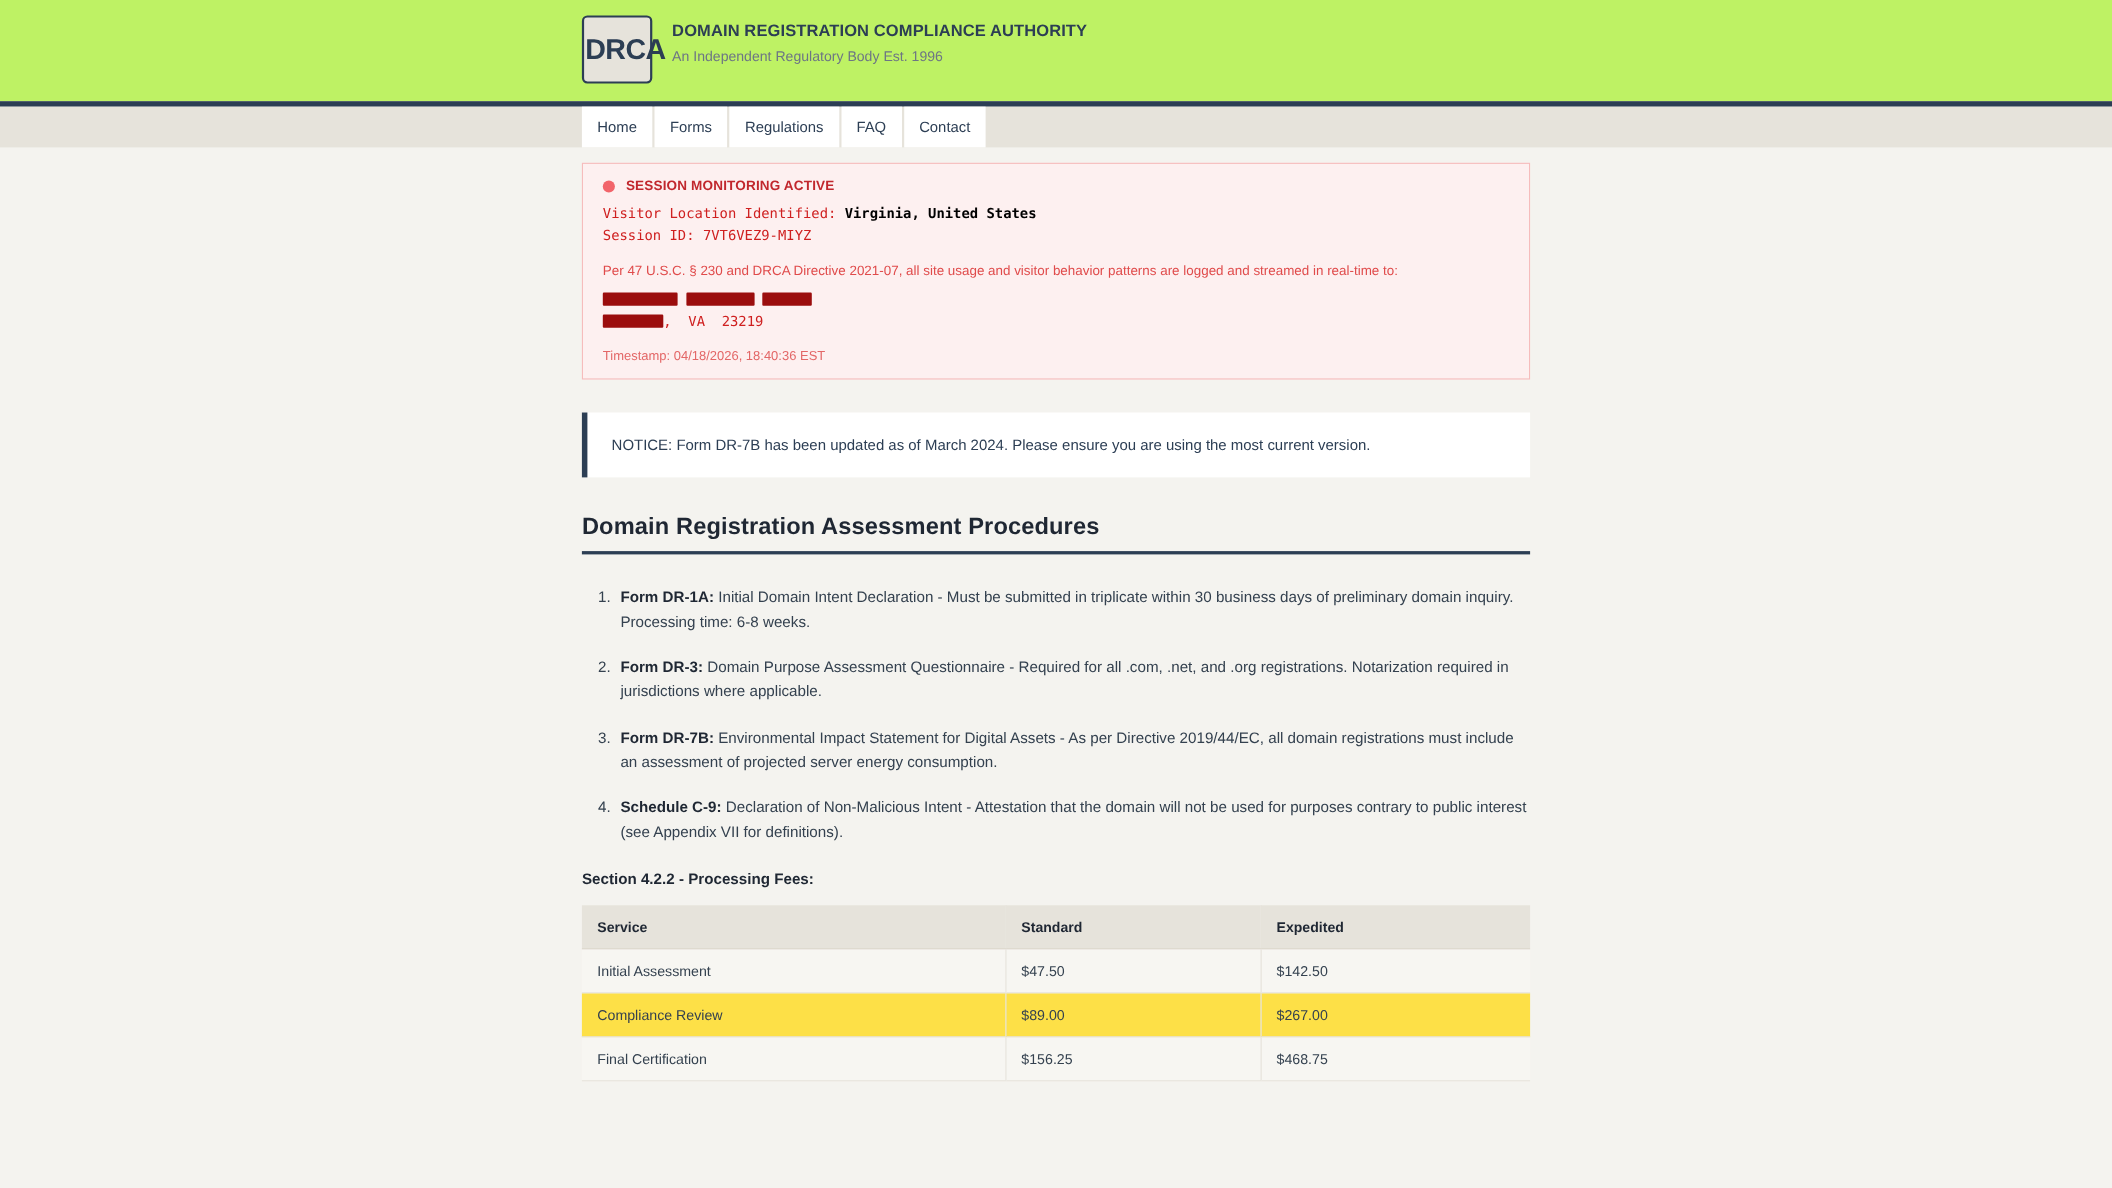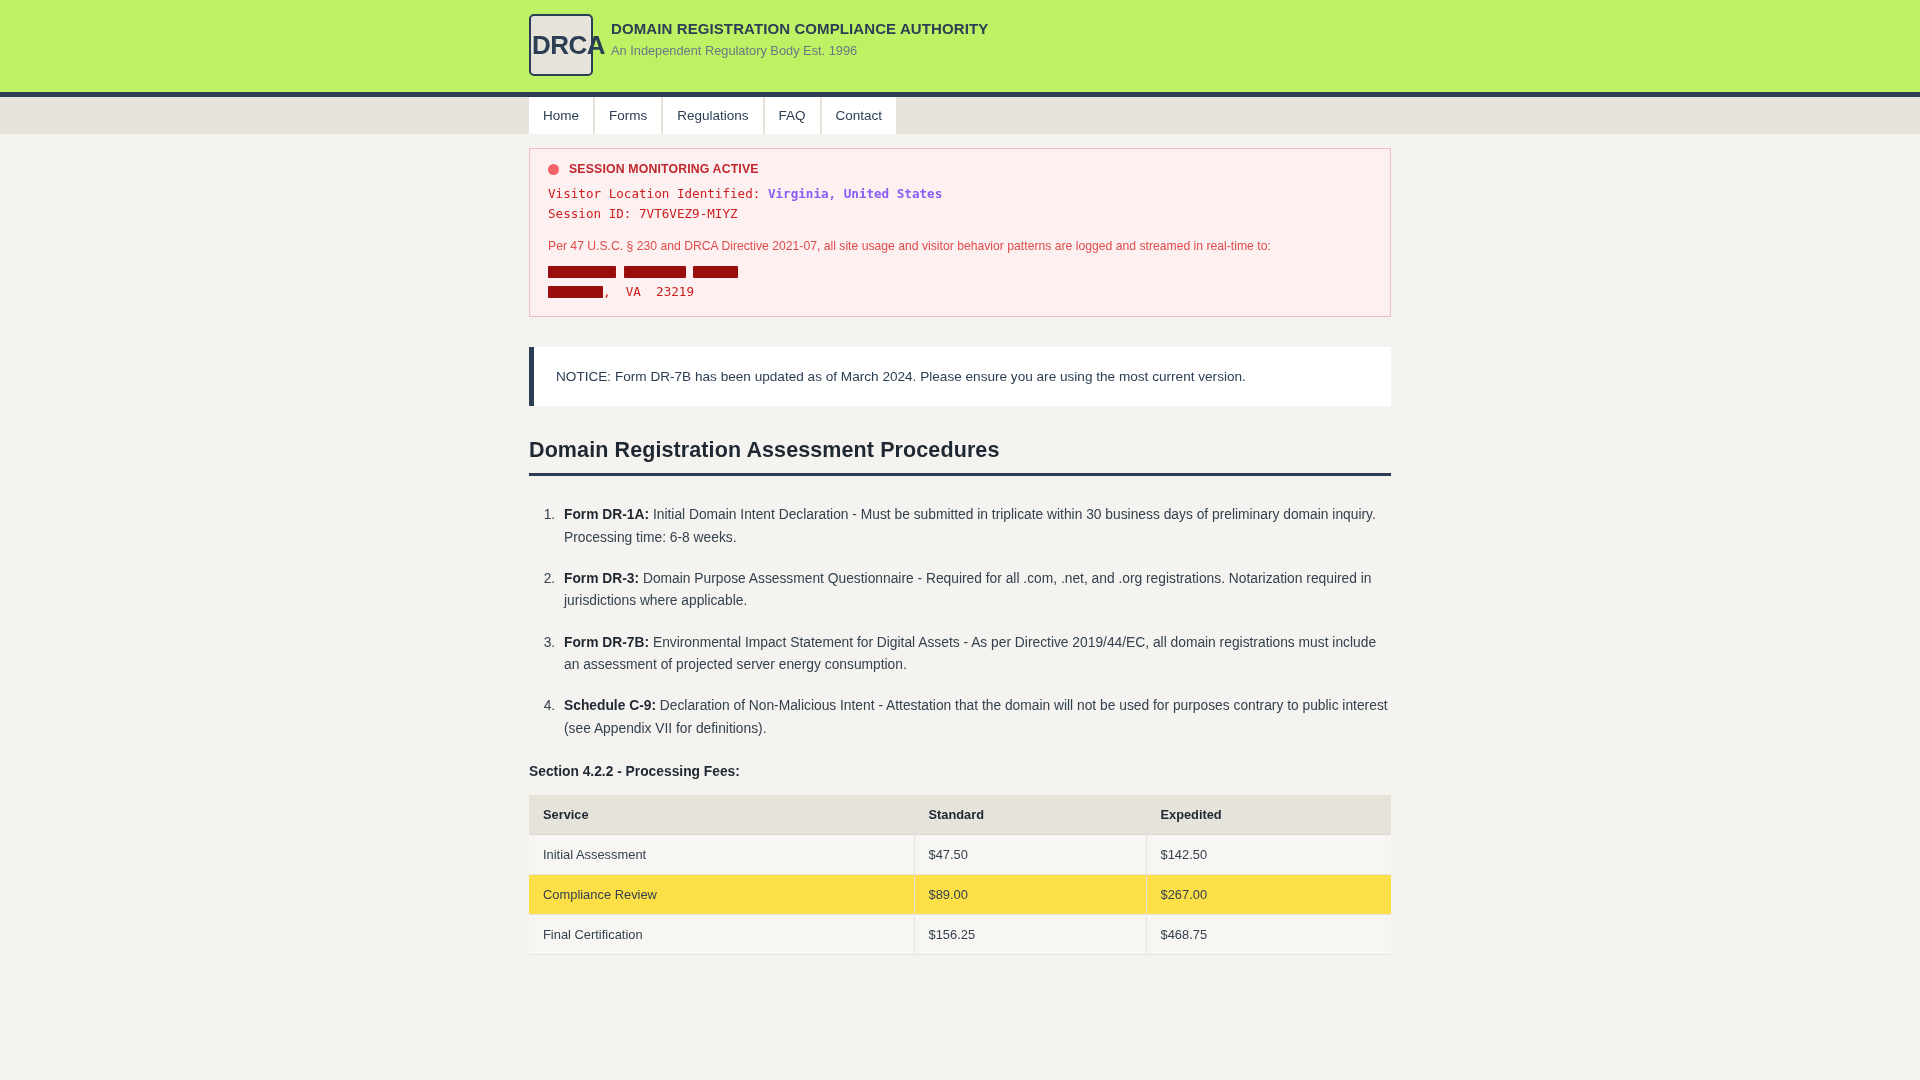--- a/index.html
+++ b/index.html
@@ -123,21 +123,21 @@
     color: #c1272d;
     letter-spacing: 0.15px;
   }
   .mono-line {
     font-family: "DejaVu Sans Mono", "Liberation Mono", monospace;
     font-size: 12.6px;
     color: #cf2020;
     line-height: 1.62;
     white-space: pre;
   }
-  .mono-line b { font-weight: bold; color: #8b5cf6; }
+  .mono-line b { font-weight: bold; color: #000000; }
   .session-legal {
     font-size: 12.2px;
     color: #e04b4b;
     margin: 13px 0 6px 0;
     line-height: 1.45;
   }
   .redacted-row {
     font-family: "DejaVu Sans Mono", "Liberation Mono", monospace;
     font-size: 12.6px;
     color: #cf2020;
@@ -275,20 +275,21 @@
     <section class="session-box">
       <div class="session-head">
         <span class="session-dot"></span>
         <span class="session-title">SESSION MONITORING ACTIVE</span>
       </div>
       <div class="mono-line"><span>Visitor Location Identified: </span><b>Virginia, United States</b></div>
       <div class="mono-line">Session ID: 7VT6VEZ9-MIYZ</div>
       <p class="session-legal">Per 47 U.S.C. § 230 and DRCA Directive 2021-07, all site usage and visitor behavior patterns are logged and streamed in real-time to:</p>
       <div class="redacted-row"><span class="redact" id="rd0" style="width: 68px;"></span> <span class="redact" id="rd1" style="width: 62px;"></span> <span class="redact" id="rd2" style="width: 45px;"></span></div>
       <div class="redacted-row"><span class="redact" id="rd3" style="width: 55px;"></span><span>,  VA  23219</span></div>
+      <div class="session-ts">Timestamp: 04/18/2026, 18:40:36 EST</div>
     </section>
 
     <section class="notice-banner">
       <div class="notice-text">NOTICE: Form DR-7B has been updated as of March 2024. Please ensure you are using the most current version.</div>
     </section>
 
     <h2 class="page-title">Domain Registration Assessment Procedures</h2>
     <div class="title-rule"></div>
 
 

